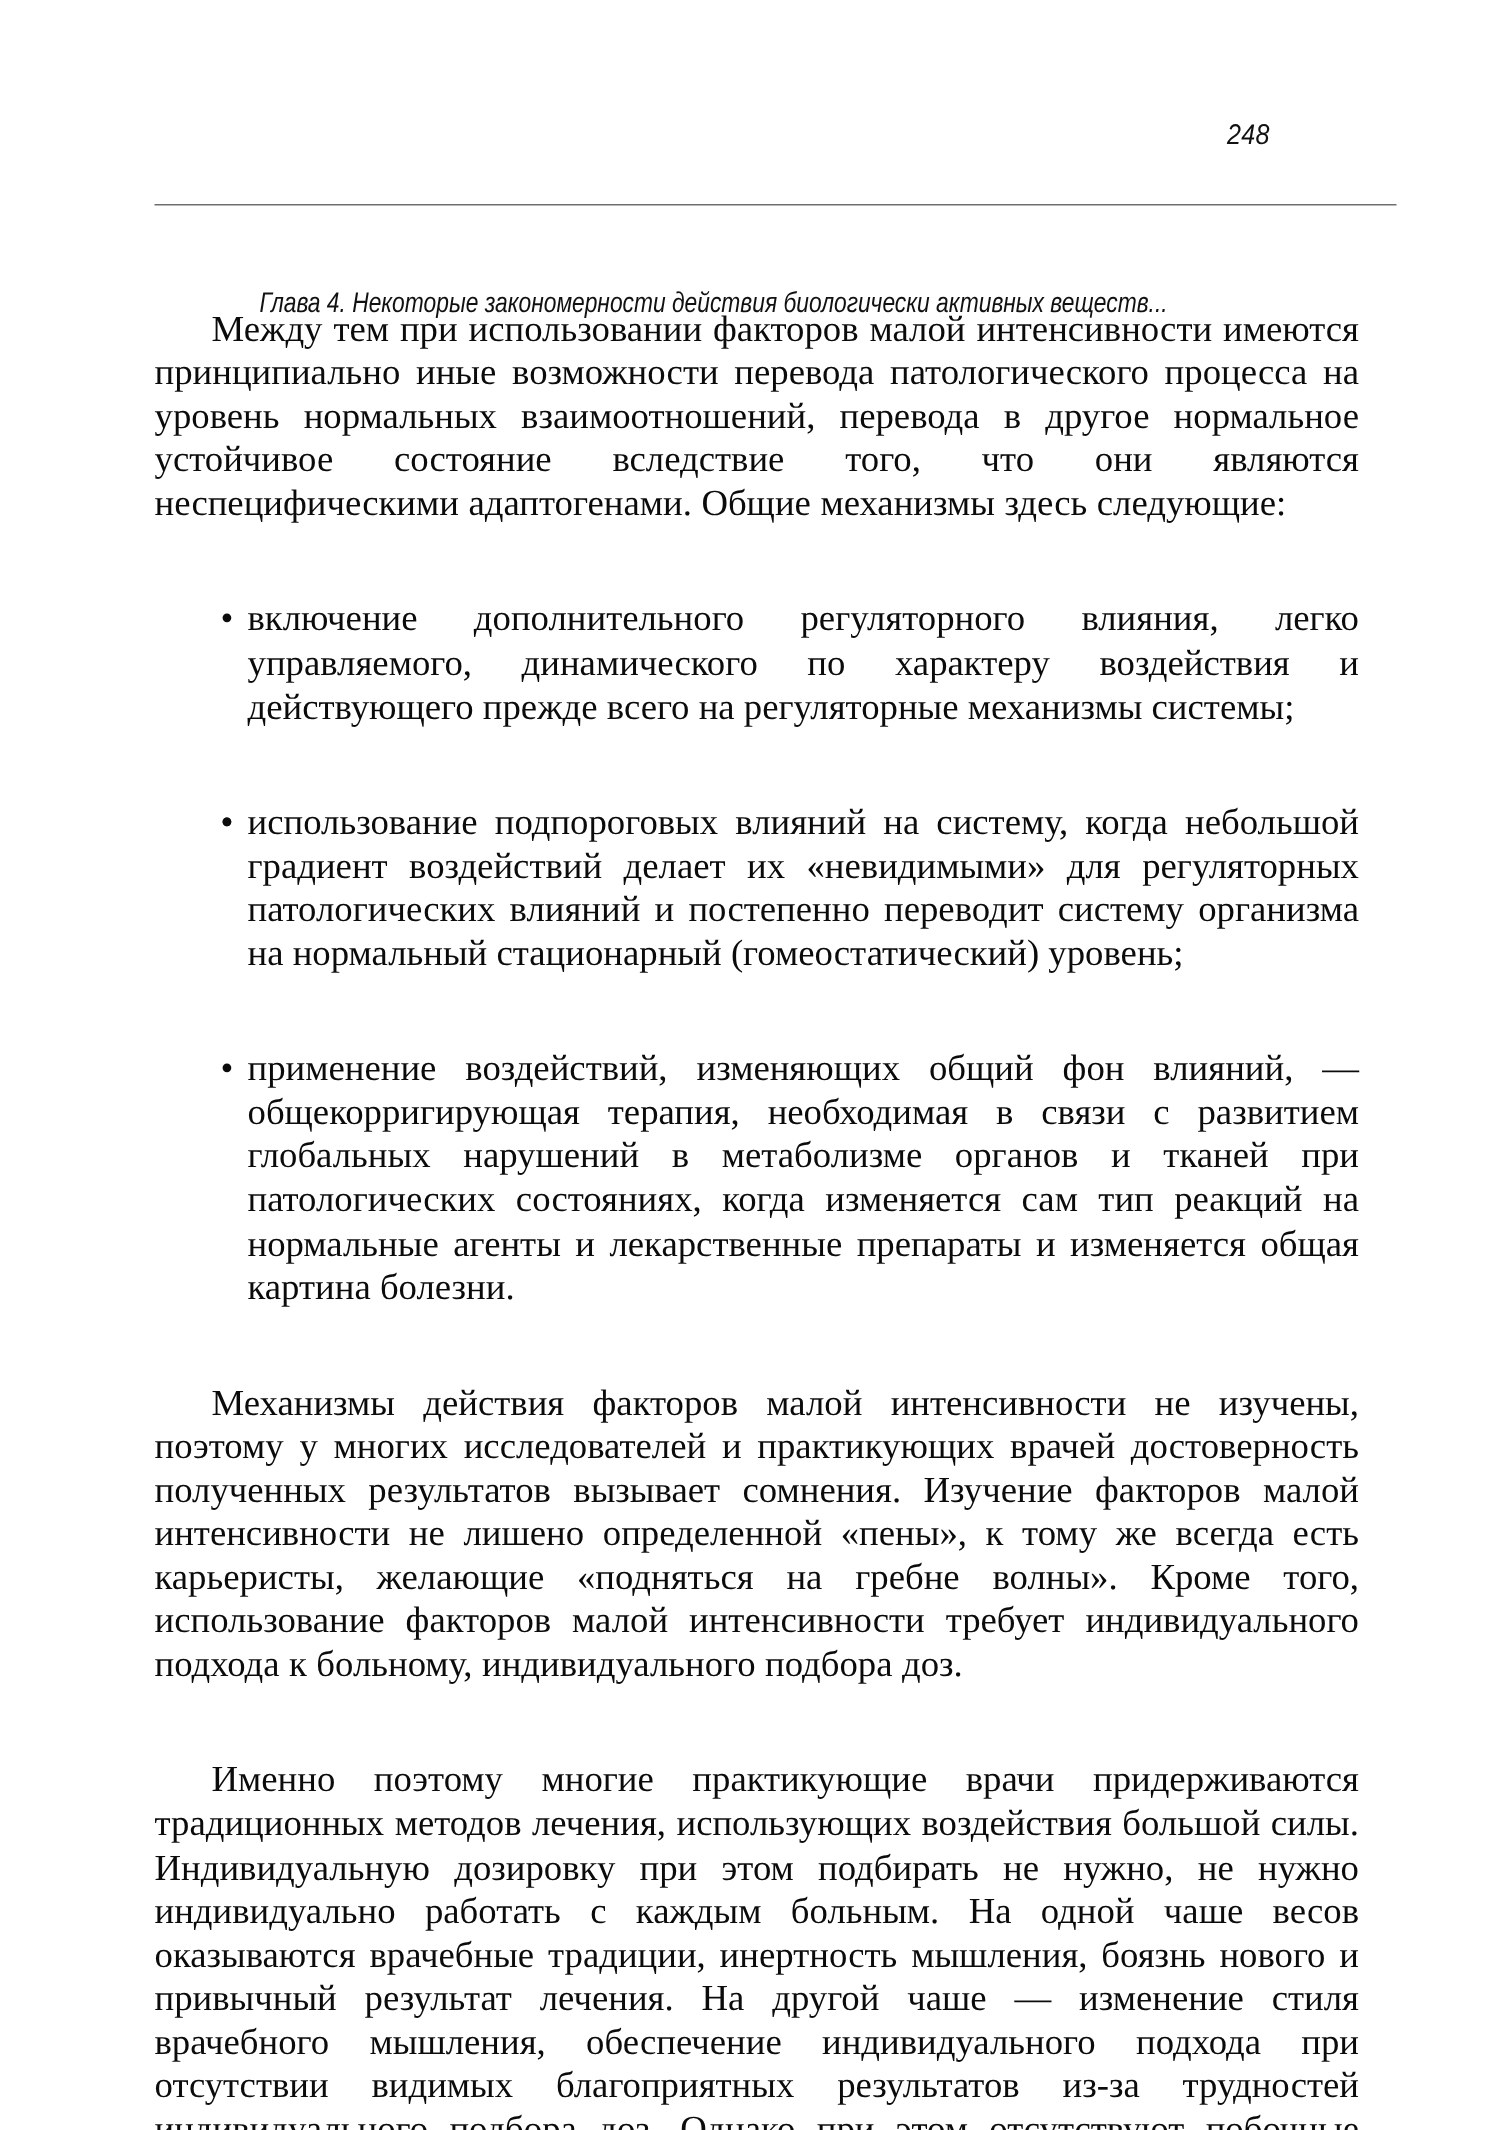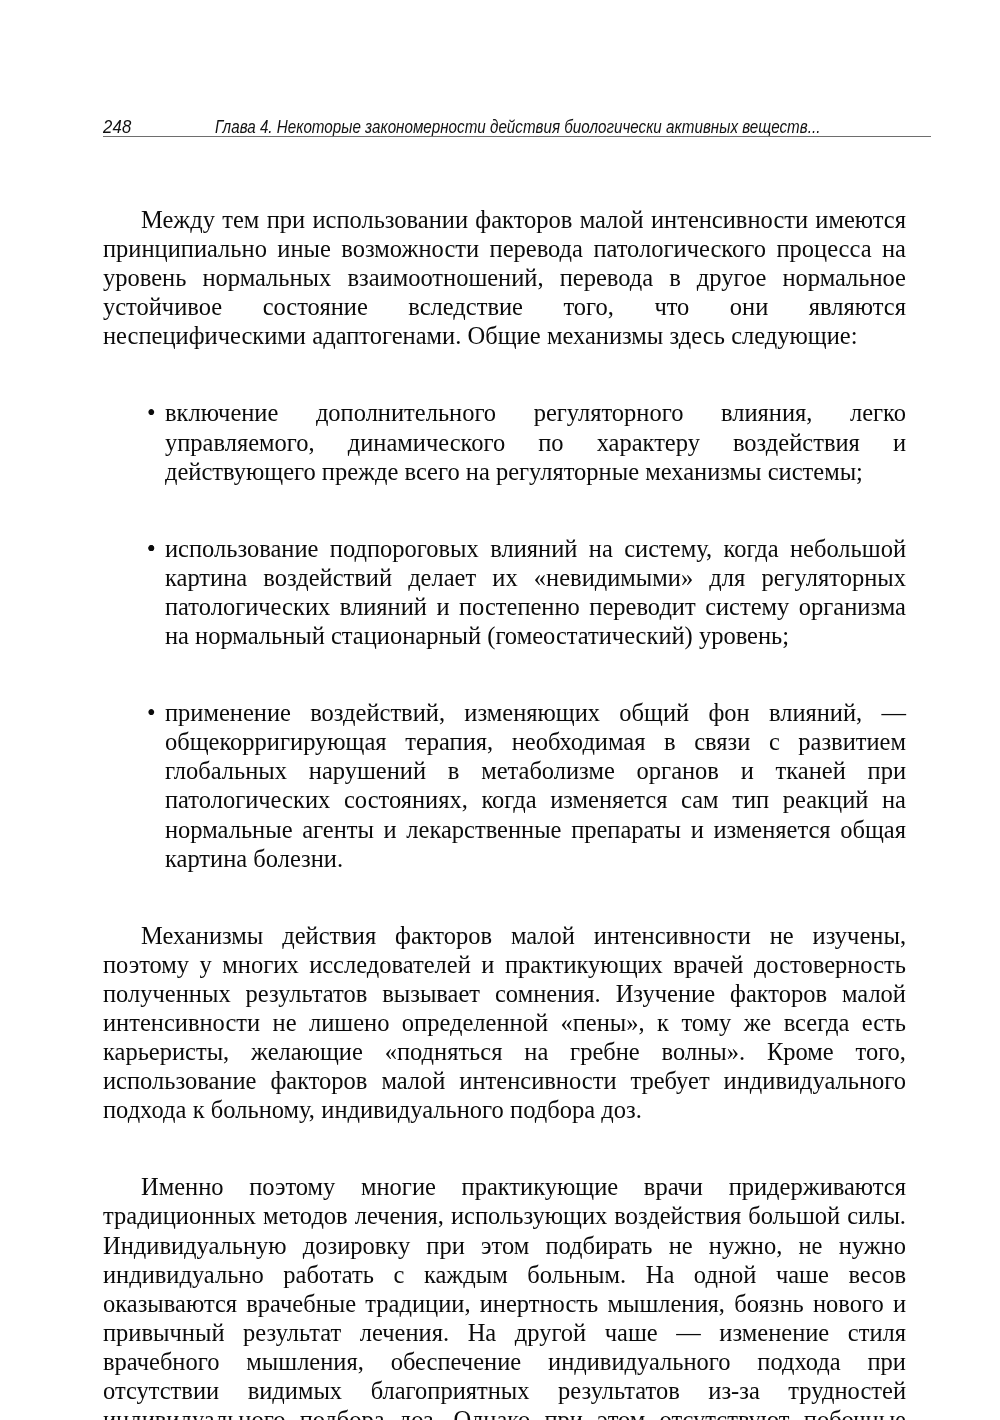--- a/index.html
+++ b/index.html
@@ -19,25 +19,26 @@
     position: relative;
     width: 1000px;
     height: 1420px;
     box-sizing: border-box;
   }
 
   
   .running-head {
     position: absolute;
     left: 103px;
-    top: 114px;
+    top: 80px;
     width: 827px;
     height: 26px;
     display: flex;
-    align-items: center;
+    align-items: flex-end;
+    flex-direction: column;
   }
   .folio {
     font-family: "Liberation Sans", "DejaVu Sans", sans-serif;
     font-style: italic;
     font-size: 19px;
     line-height: 22px;
     letter-spacing: 0.2px;
     color: #111;
     width: 112px;
     flex: 0 0 112px;
@@ -126,21 +127,21 @@
     <ul class="bullets">
       <li>
         <span class="dot">•</span>
         <span>включение дополнительного регуляторного влияния, легко управляемого, динамического по характеру воздействия и действующего прежде всего на регуляторные механизмы системы;</span>
       </li>
       <li>
         <span class="dot">•</span>
       </li>
       <li>
         <span class="dot">•</span>
-        <span>использование подпороговых влияний на систему, когда небольшой картина воздействий делает их «невидимыми» для регуляторных патологических влияний и постепенно переводит систему организма на нормальный стационарный (гомеостатический) уровень;</span>
+        <span>использование подпороговых влияний на систему, когда небольшой градиент воздействий делает их «невидимыми» для регуляторных патологических влияний и постепенно переводит систему организма на нормальный стационарный (гомеостатический) уровень;</span>
       </li>
       <li>
         <span class="dot">•</span>
         <span>применение воздействий, изменяющих общий фон влияний, — общекорригирующая терапия, необходимая в связи с развитием глобальных нарушений в метаболизме органов и тканей при патологических состояниях, когда изменяется сам тип реакций на нормальные агенты и лекарственные препараты и изменяется общая картина болезни.</span>
       </li>
     </ul>
 
     <p class="para tight">Механизмы действия факторов малой интенсивности не изучены, поэтому у многих исследователей и практикующих врачей достоверность полученных результатов вызывает сомнения. Изучение факторов малой интенсивности не лишено определенной «пены», к тому же всегда есть карьеристы, желающие «подняться на гребне волны». Кроме того, использование факторов малой интенсивности требует индивидуального подхода к больному, индивидуального подбора доз.</p>
 
     <p class="para tight">Именно поэтому многие практикующие врачи придерживаются традиционных методов лечения, использующих воздействия большой силы. Индивидуальную дозировку при этом подбирать не нужно, не нужно индивидуально работать с каждым больным. На одной чаше весов оказываются врачебные традиции, инертность мышления, боязнь нового и привычный результат лечения. На другой чаше — изменение стиля врачебного мышления, обеспечение индивидуального подхода при отсутствии видимых благоприятных результатов из-за трудностей индивидуального подбора доз. Однако при этом отсутствуют побочные эффекты от проводимой терапии, мобилизуются защитные системы организма, что предотвращает возможности рецидивов заболевания, то есть полностью выполняется заповедь Гиппократа «Не навреди!».</p>

